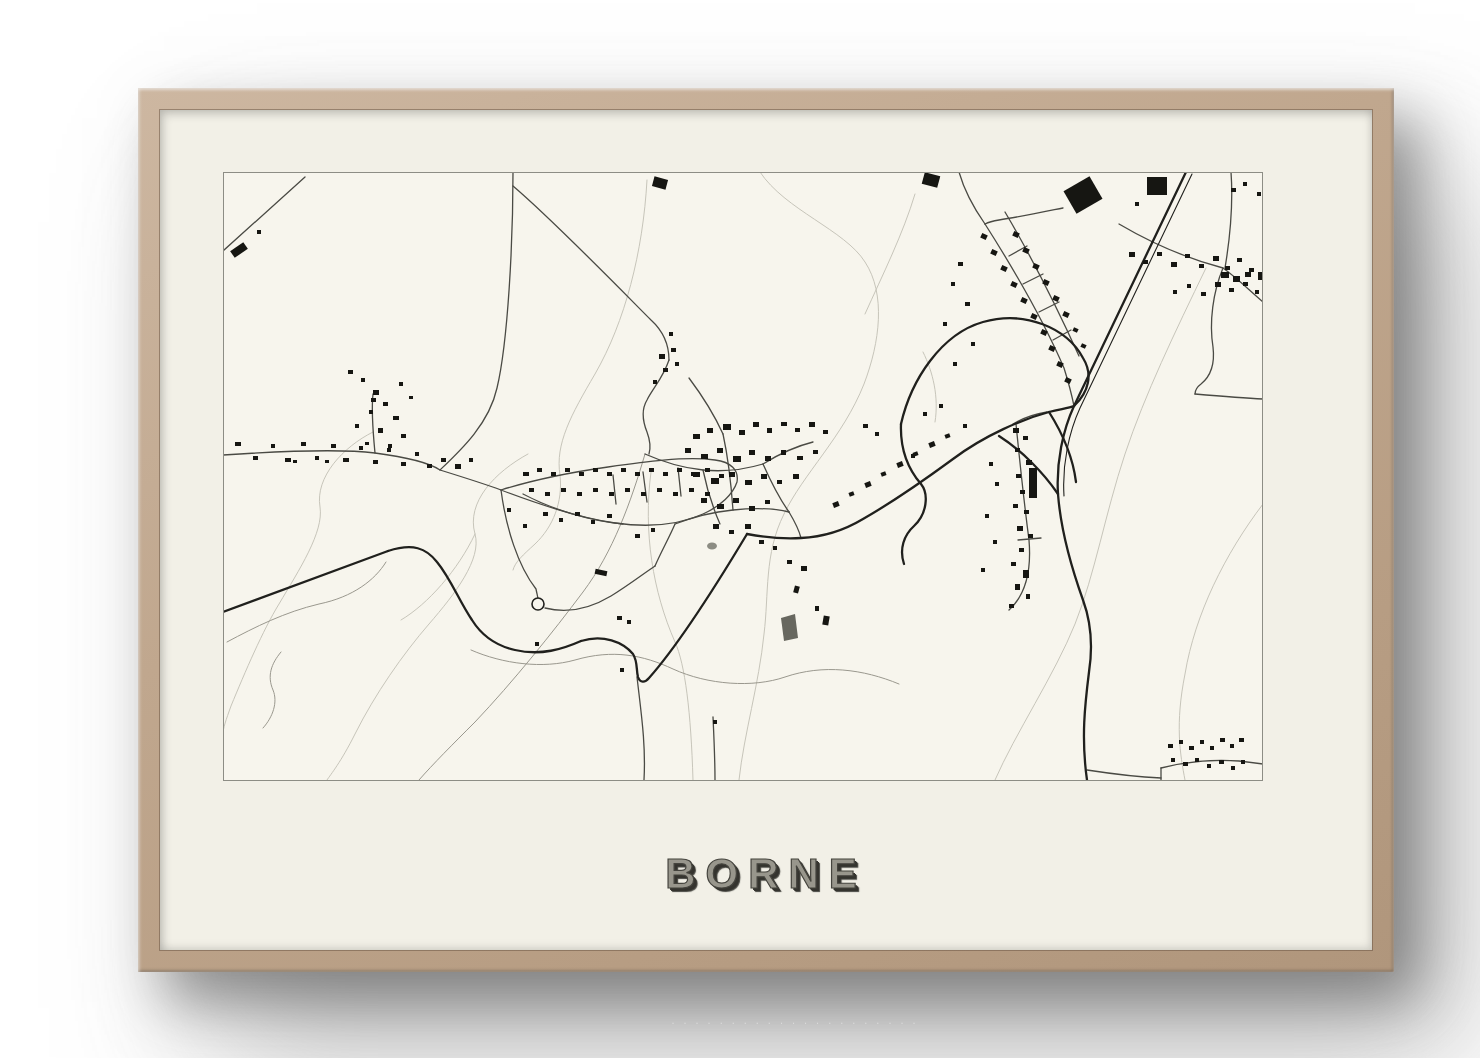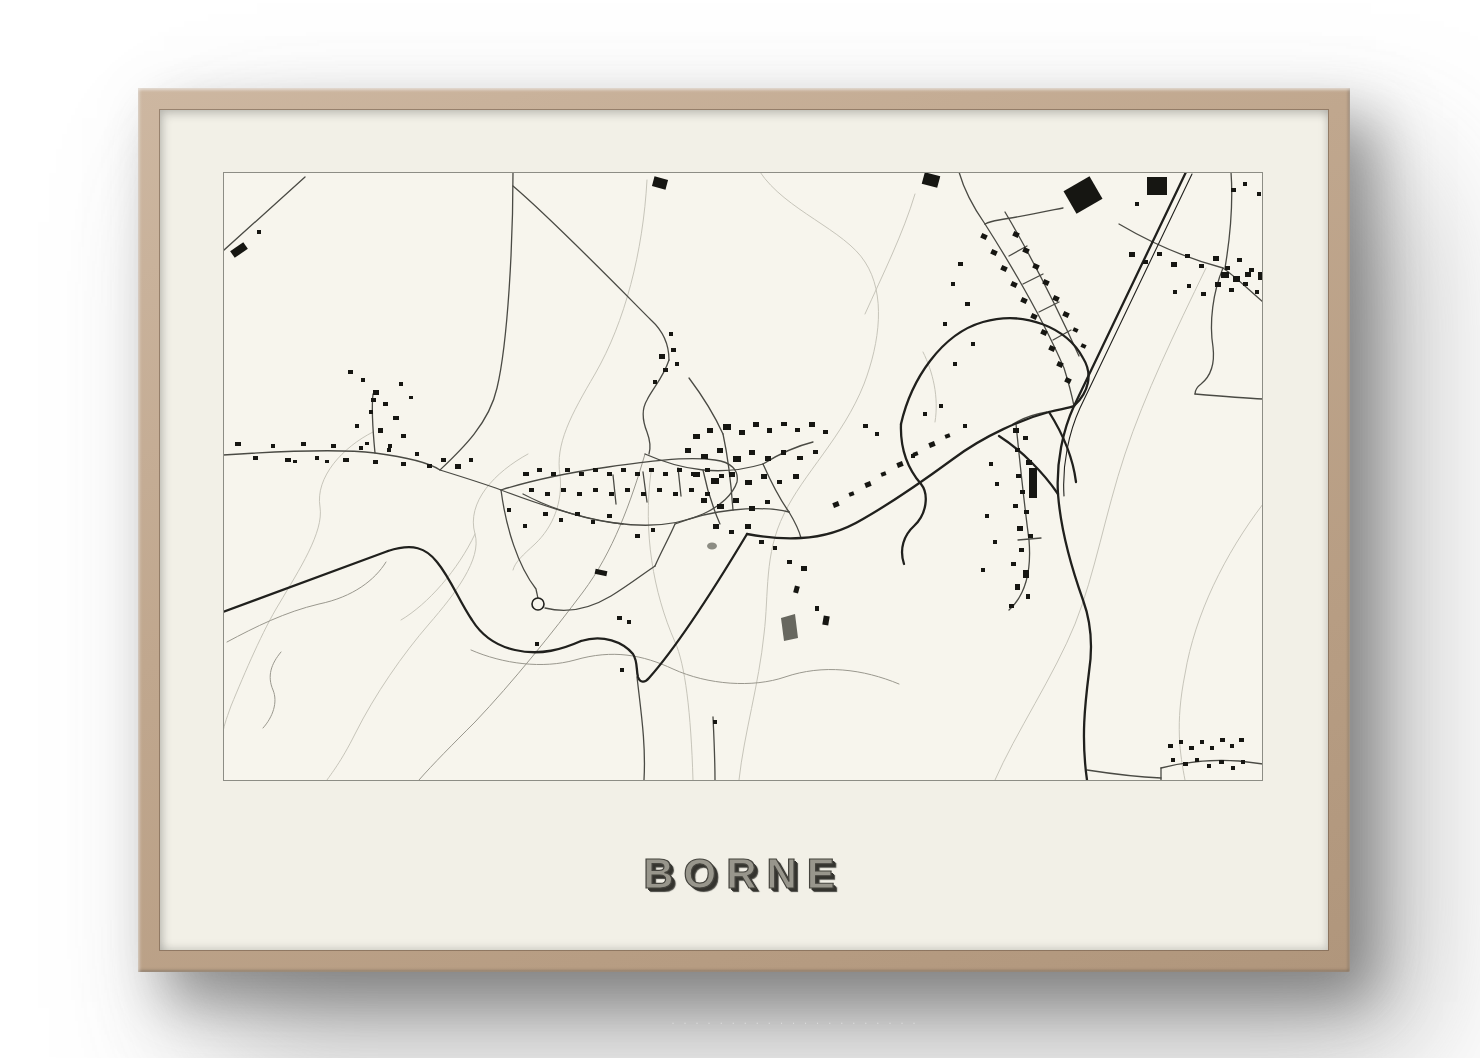--- a/index.html
+++ b/index.html
@@ -11,20 +11,21 @@
   .frame{
     position:absolute;left:138px;top:88px;width:1212px;height:884px;
     background:linear-gradient(155deg,#cdb7a1 0%,#c0a78e 40%,#b79d83 75%,#b0967c 100%);
     box-shadow:
       inset 0 2px 3px rgba(255,255,255,.55),
       inset 2px 0 3px rgba(255,255,255,.35),
       inset 0 -2px 3px rgba(0,0,0,.22),
       inset -2px 0 3px rgba(0,0,0,.18),
       26px 30px 55px rgba(60,60,60,.50),
       70px 85px 140px rgba(120,120,120,.45);
+    padding-left: 44px;
   }
   .mat{
     position:absolute;left:22px;top:22px;right:22px;bottom:22px;
     background:#f2f0e7;
     box-shadow:
       0 0 0 1px rgba(110,88,70,.55),
       inset 3px 4px 10px rgba(0,0,0,.20),
       inset -2px -3px 8px rgba(0,0,0,.10);
   }
   .map-wrap{

